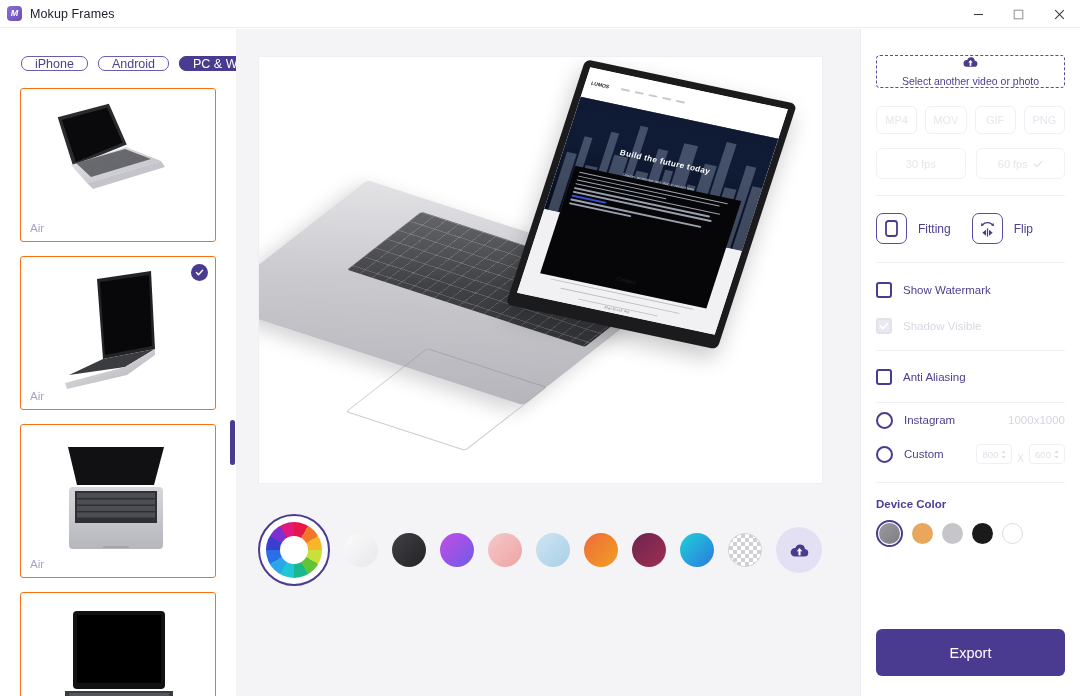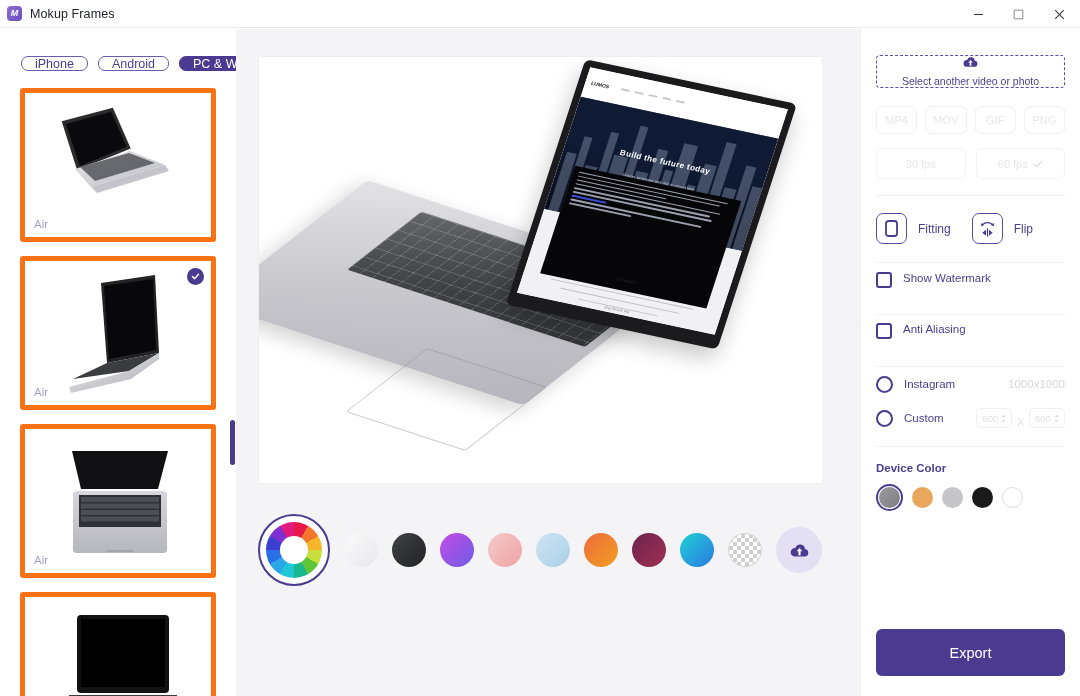--- a/index.html
+++ b/index.html
@@ -72,21 +72,21 @@
     border-color: #4a3a90;
     color: #ffffff;
   }
   .thumbs {
     margin-top: 17px;
     padding-left: 20px;
   }
   .thumb {
     position: relative;
     width: 196px; height: 154px;
-    border: 5px solid #f97316;
+    border: 1px solid #f97316;
     border-radius: 3px;
     margin-bottom: 14px;
     background: #fff;
     overflow: hidden;
   }
   .thumb-label {
     position: absolute; left: 9px; bottom: 7px;
     font-size: 11.5px; color: #a9a2c6;
   }
   .thumb-check {
@@ -303,21 +303,21 @@
     font-size: 11px; color: #e6e6ec;
   }
   .hr { height: 1px; background: #f0f0f4; margin: 16px 0 0 0; }
   .tool-row { display: flex; align-items: center; margin-top: 17px; }
   .tool-ic {
     width: 31px; height: 31px;
     border: 1px solid #5b4aa3; border-radius: 7px;
     display: flex; align-items: center; justify-content: center;
   }
   .tool-lab { font-size: 12px; color: #4c3f91; margin-left: 11px; }
-  .cb-row { display: flex; margin-top: 0; height: 36px; }
+  .cb-row { display: flex; align-items: center; margin-top: 0; height: 36px; }
   .cb {
     width: 16px; height: 16px; border: 2px solid #4a3a90; border-radius: 3px;
     background: #fff; flex: 0 0 auto;
   }
   .cb.disabled {
     border-color: #e2e2ea; background: #e9e9ef;
     display: flex; align-items: center; justify-content: center;
   }
   .cb-lab { font-size: 11.5px; color: #4c3f91; margin-left: 11px; }
   .cb-lab.disabled { color: #d8d8e2; }
@@ -631,20 +631,28 @@
       <div class="tool-lab">Flip</div>
     </div>
 
     <div class="hr" style="margin-top:18px"></div>
 
     <div class="cb-row" style="margin-top:9px">
       <div class="cb"></div>
       <div class="cb-lab">Show Watermark</div>
     </div>
 
+    <div class="cb-row">
+      <div class="cb disabled">
+        <svg width="10" height="10" viewBox="0 0 10 10">
+          <polyline points="1.4,5.1 3.9,7.6 8.6,2.5" fill="none" stroke="#ffffff" stroke-width="1.6" stroke-linecap="round" stroke-linejoin="round"></polyline>
+        </svg>
+      </div>
+      <div class="cb-lab disabled">Shadow Visible</div>
+    </div>
 
     <div class="hr" style="margin-top:6px"></div>
 
     <div class="cb-row" style="margin-top:8px">
       <div class="cb"></div>
       <div class="cb-lab">Anti Aliasing</div>
     </div>
 
     <div class="hr" style="margin-top:7px"></div>
 

